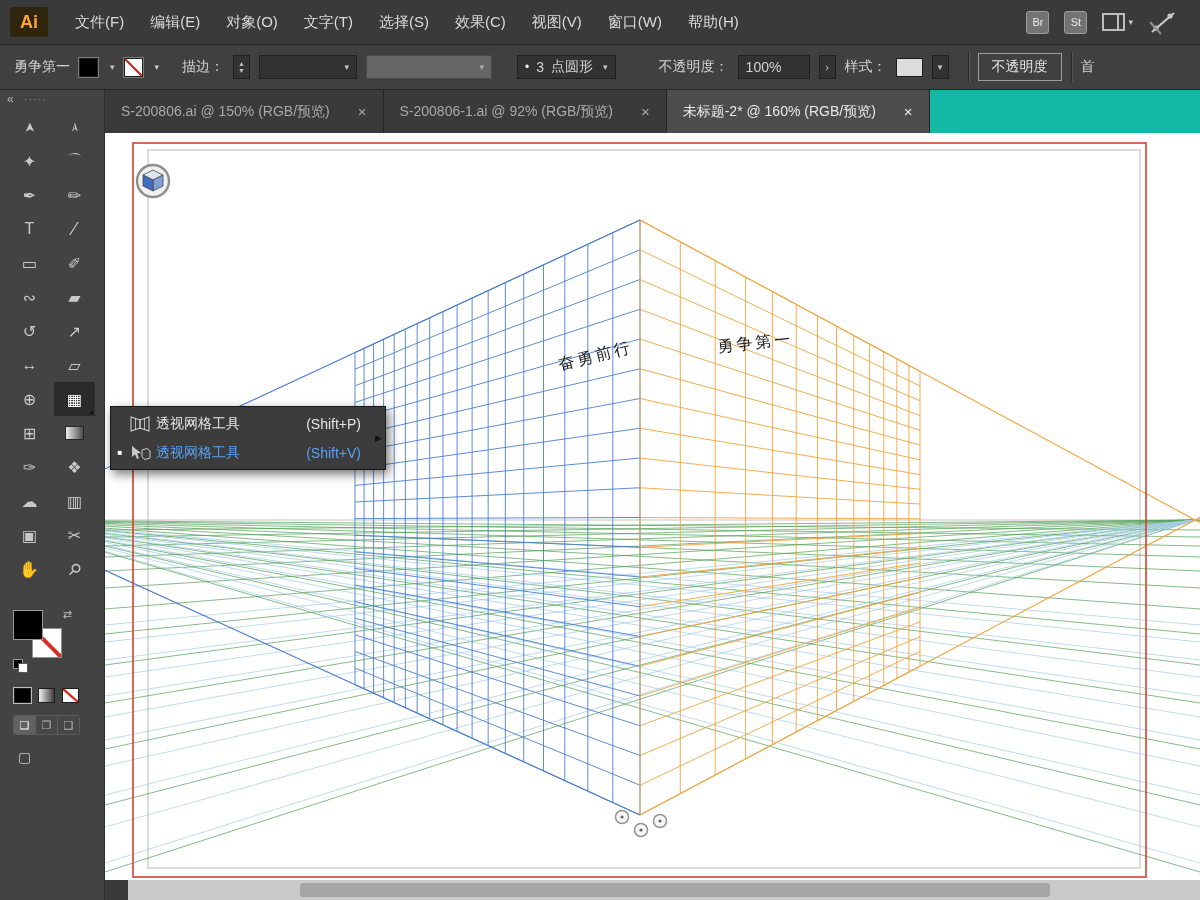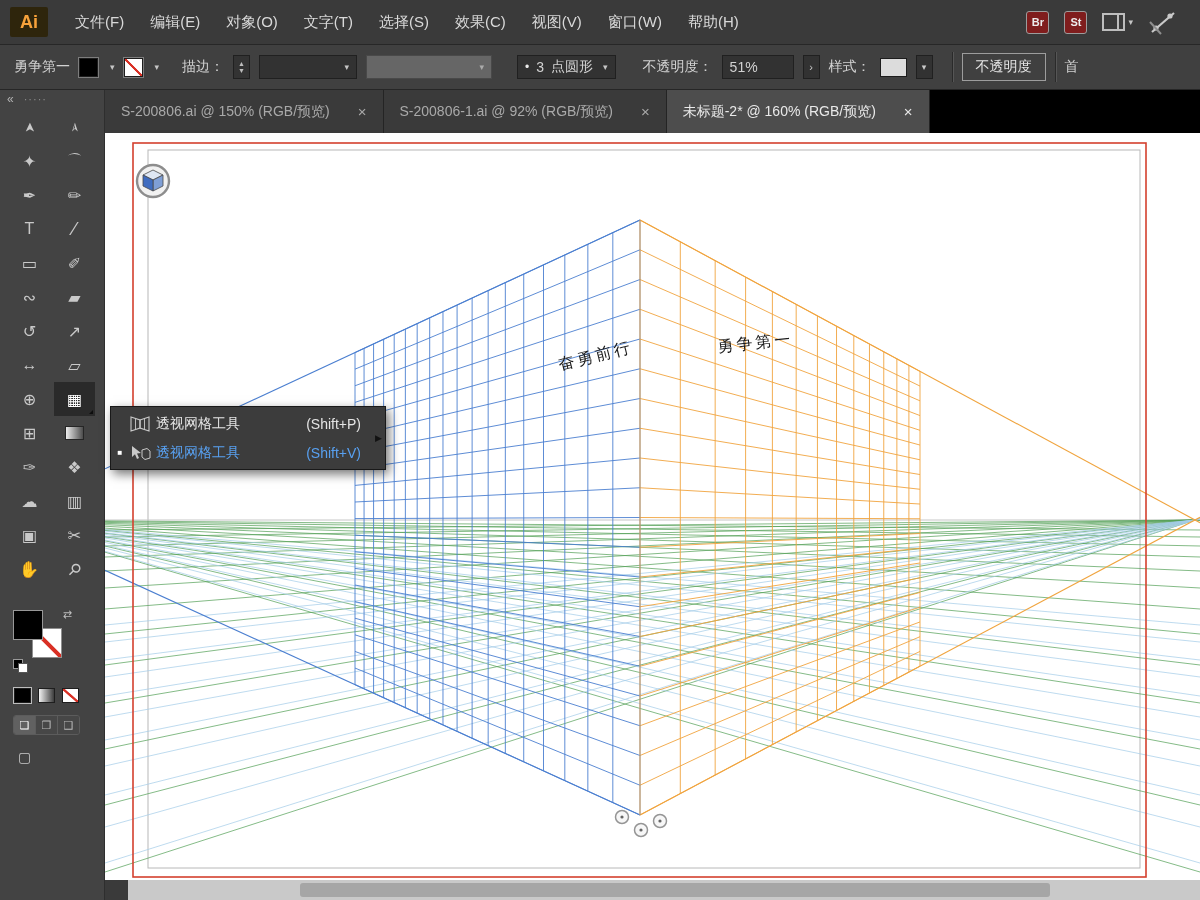--- a/index.html
+++ b/index.html
@@ -7,21 +7,21 @@
        font-family:"Liberation Sans","DejaVu Sans",sans-serif;-webkit-user-select:none}
 
   
   .menubar{position:absolute;left:0;top:0;width:1200px;height:45px;background:#3a3a3a;
            border-bottom:1px solid #272727;display:flex;align-items:center;color:#d9d9d9;font-size:15px;box-sizing:border-box}
   .logo{width:38px;height:30px;margin:0 14px 0 10px;display:flex;align-items:center;justify-content:center;
         background:#2e250c;border-radius:2px;color:#f7a23b;font-weight:bold;font-size:18px}
   .menu-item{padding:0 13px;height:45px;display:flex;align-items:center;cursor:default}
   .menubar-right{margin-left:auto;display:flex;align-items:center;gap:15px;padding-right:22px}
   .badge{width:21px;height:21px;border:1px solid #9c9c9c;border-radius:3px;display:flex;align-items:center;
-         justify-content:center;font-size:11px;font-weight:bold;color:#ececec;background:#7f1d1d}
+         justify-content:center;font-size:11px;font-weight:normal;color:#ececec;background:#737373}
   .ws-icon{display:inline-block;width:19px;height:14px;border:2px solid #bdbdbd;position:relative}
   .ws-icon::after{content:'';position:absolute;right:4px;top:0;bottom:0;width:2px;background:#bdbdbd}
   .caret{font-size:9px;color:#c6c6c6;margin-left:3px}
 
   
   .controlbar{position:absolute;left:0;top:45px;width:1200px;height:45px;background:#404040;border-bottom:1px solid #262626;
               display:flex;align-items:center;gap:9px;padding:0 14px;box-sizing:border-box;color:#d2d2d2;font-size:14px;overflow:hidden;white-space:nowrap}
   .swatch{width:17px;height:17px;border:1px solid #1d1d1d;box-shadow:0 0 0 1px #7d7d7d}
   .swatch.black{background:#000}
   .swatch.none{background:linear-gradient(to top right,#fff 44%,#d93025 46%,#d93025 54%,#fff 56%)}
@@ -29,21 +29,21 @@
            align-items:center;justify-content:center;font-size:7px;line-height:7px;color:#bdbdbd}
   .combo{height:22px;background:#323232;border:1px solid #202020;display:flex;align-items:center;padding:0 7px;gap:7px}
   .combo.disabled{background:#707070;border-color:#4c4c4c;opacity:.8;width:110px}
   .combo .dot{font-size:12px;color:#eaeaea}
   .mini-btn{width:15px;height:22px;background:#323232;border:1px solid #202020;display:flex;align-items:center;justify-content:center;color:#c9c9c9;font-size:11px}
   .style-swatch{width:25px;height:17px;background:#dcdcdc;border:1px solid #1d1d1d}
   .vsep{width:1px;height:30px;background:#2a2a2a;box-shadow:1px 0 0 #565656}
   .btn-outline{border:1px solid #9d9d9d;padding:4px 13px;color:#e4e4e4;background:transparent;font-size:14px}
 
   
-  .tabbar{position:absolute;left:105px;top:90px;right:0;height:43px;background:#000000;display:flex;align-items:stretch;overflow:hidden}
+  .tabbar{position:absolute;left:105px;top:90px;right:0;height:43px;background:#14b8a6;display:flex;align-items:stretch;overflow:hidden}
   .tab{display:flex;align-items:center;background:#3a3a3a;color:#a9a9a9;font-size:14px;padding:0 16px;
        border-right:1px solid #242424;gap:28px;white-space:nowrap;cursor:default}
   .tab.active{background:#4d4d4d;color:#e9e9e9}
   .tab .close{font-size:15px}
 
   
   .toolbar{position:absolute;left:0;top:90px;width:105px;bottom:0;background:#434343;border-right:1px solid #2e2e2e;box-sizing:border-box}
   .tb-header{height:18px;display:flex;align-items:center;color:#b3b3b3;font-size:12px;padding:0 7px;gap:10px}
   .grip{color:#8d8d8d;font-size:11px;letter-spacing:1px;line-height:6px}
   .tools{display:grid;grid-template-columns:41px 41px;justify-content:center;column-gap:4px;margin-top:2px}
@@ -141,23 +141,23 @@
   </span>
   <span class="combo disabled" style="justify-content:flex-end">
     <span class="caret">▾</span>
   </span>
   <span class="combo" style="margin-left:16px">
     <span class="dot">•</span>
     <span>3</span>
     <span>点圆形</span>
     <span class="caret">▾</span>
   </span>
-  <span style="margin-left:18px">不透明度：</span>
+  <span style="margin-left:34px">不透明度：</span>
   <span class="combo" style="width:56px">
-    <span>51%</span>
+    <span>100%</span>
   </span>
   <span class="mini-btn">›</span>
   <span style="">样式：</span>
   <span class="style-swatch"></span>
   <span class="mini-btn" style="font-size:9px">▾</span>
   <span class="vsep" style="margin-left:10px"></span>
   <button class="btn-outline">不透明度</button>
   <span class="vsep"></span>
   <span>首</span>
 </div>

